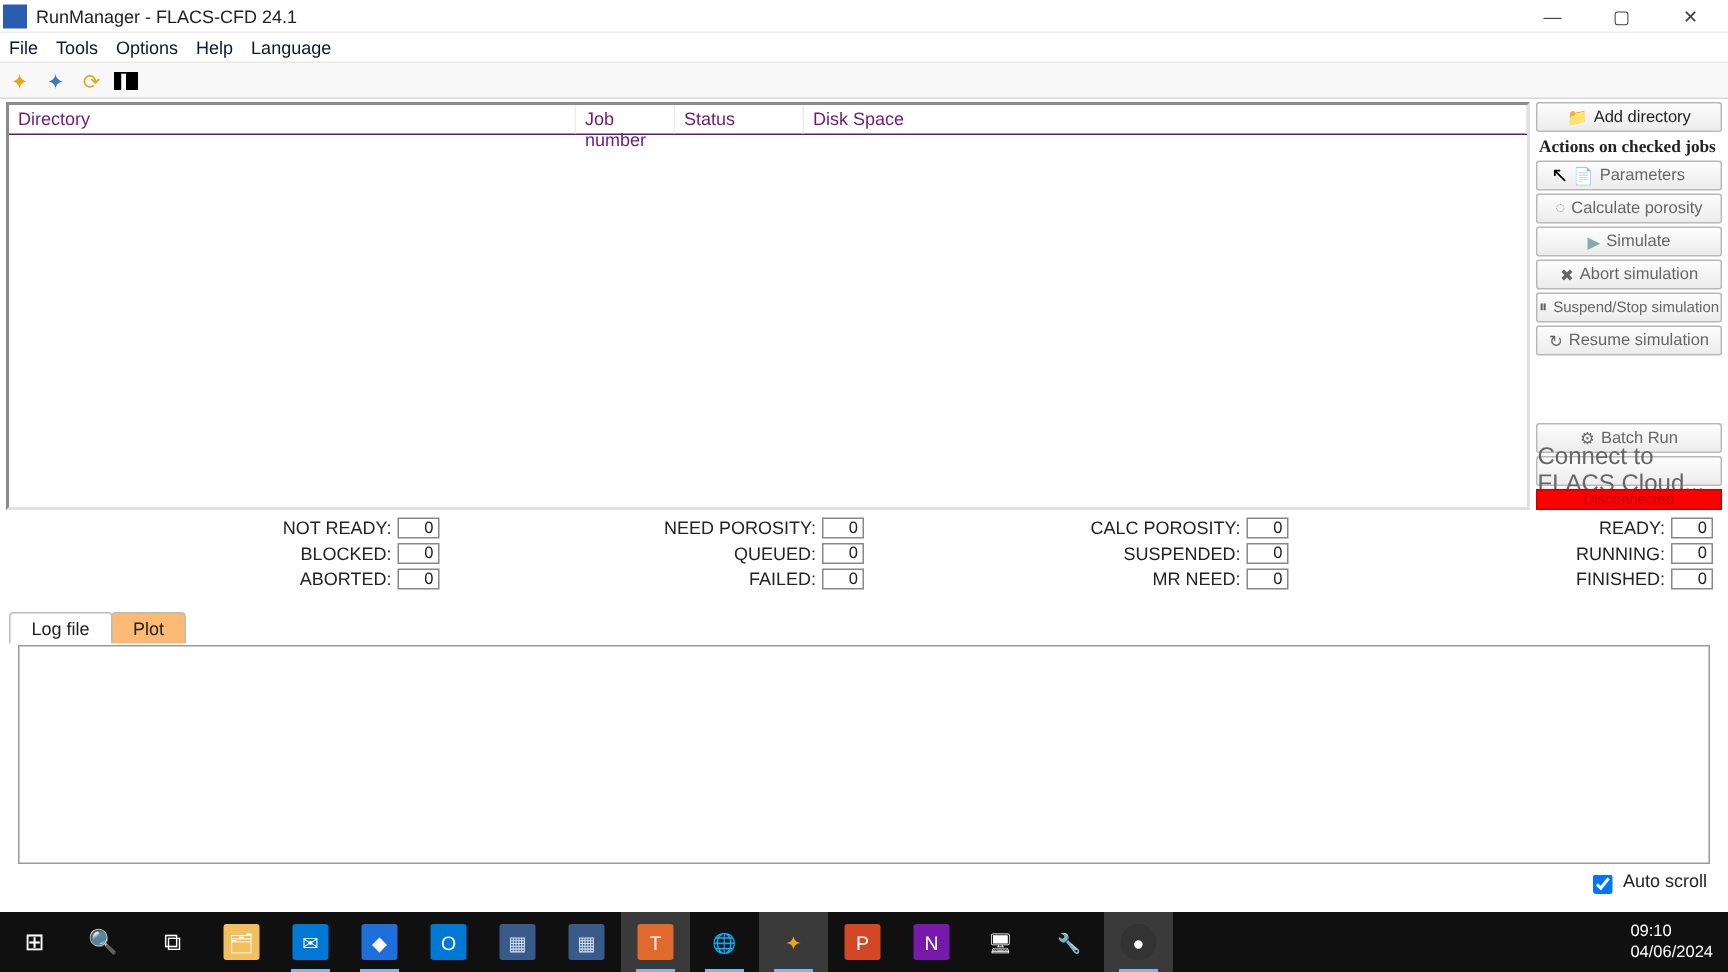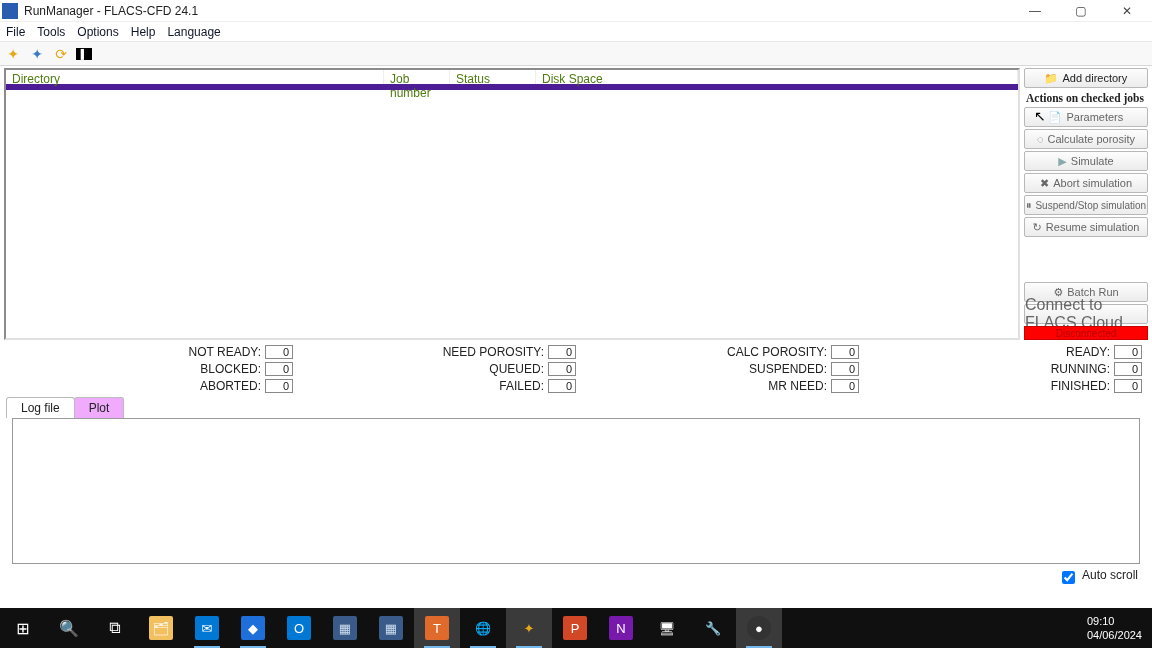--- a/index.html
+++ b/index.html
@@ -8,39 +8,39 @@
   .titlebar .app-icon { width:16px; height:16px; background:#2a5db0; margin-right:6px; display:inline-block;}
   .titlebar .title { flex:1; font-size:12px;}
   .titlebar .winbtns { display:flex; gap:0;}
   .winbtn { width:46px; height:22px; display:flex; align-items:center; justify-content:center; font-size:12px; color:#444;}
   .menubar { height:20px; display:flex; align-items:center; padding:0 6px; gap:12px; background:#fff; border-bottom:1px solid #e8e8e8;}
   .menubar span { font-size:12px; color:#0f172a;}
   .toolbar { height:24px; display:flex; align-items:center; padding:0 4px; gap:6px; background:#f8f8f8; border-bottom:1px solid #d8d8d8;}
   .tool-ic { width:18px; height:18px; display:inline-flex; align-items:center; justify-content:center; font-size:14px;}
   .main-row { display:flex; height:276px;}
   .grid-area { flex:1; border:2px inset #e0e0e0; margin:2px 2px 2px 4px; background:#fff; position:relative;}
-  .grid-head { height:20px; display:flex; border-bottom:6px solid #4c1d95; font-size:12px; color:#4d7c0f;}
+  .grid-head { height:20px; display:flex; border-bottom:1px solid #4c1d95; font-size:12px; color:#701a75;}
   .gh { padding:2px 6px; border-right:1px solid #eee;}
   .gh.dir { flex:0 0 378px;}
   .gh.job { flex:0 0 66px;}
   .gh.stat { flex:0 0 86px;}
   .gh.disk { flex:1;}
   .side-panel { width:130px; padding:2px 4px 2px 2px; display:flex; flex-direction:column; gap:2px;}
   .sbtn { height:20px; font-size:11px; background:linear-gradient(#fdfdfd,#ececec); border:1px solid #b8b8b8; border-radius:2px; display:flex; align-items:center; justify-content:center; gap:4px; color:#666;}
   .sbtn.enabled { color:#222;}
   .sbtn .ic { font-size:11px;}
   .section-label { font-weight:bold; font-size:11.5px; text-align:left; padding:2px 0 1px 2px;font-family:Liberation Serif, serif;}
   .spacer { flex:1;}
   .status-discon { height:14px; background:#ff0000; color:#b30000; font-size:10px; display:flex; align-items:center; justify-content:center; border:1px solid #c00;}
   .counters { height:54px; padding:2px 10px 2px 10px; display:grid; grid-template-columns: repeat(4, 1fr); gap:1px 0;}
   .counter-cell { display:flex; align-items:center; justify-content:flex-end; gap:4px; font-size:12px;}
   .counter-cell .lbl { text-align:right;}
   .counter-cell .valbox { width:28px; height:14px; border:1px solid #888; text-align:right; padding:0 3px; font-size:11px; background:#fff;}
-  .tabs-row { height:22px; display:flex; align-items:center; padding:0 6px;}
-  .tab { padding:3px 14px; font-size:12px; border:1px solid #bbb; border-bottom:none; background:#f0abfc; border-radius:3px 3px 0 0; margin-right:-1px;}
+  .tabs-row { height:22px; display:flex; align-items:flex-start; padding:0 6px;margin-top:12px;}
+  .tab { padding:3px 14px; font-size:12px; border:1px solid #bbb; border-bottom:none; background:#fdba74; border-radius:3px 3px 0 0; margin-right:-1px;}
   .tab.active { background:#fff; position:relative; z-index:2;}
   .log-area-wrap { padding:0 12px;}
   .log-area { height:146px; border:1px solid #999; background:#fff;}
   .autoscroll-row { display:flex; justify-content:flex-end; padding:4px 14px 0 0; gap:4px; font-size:12px;}
   .taskbar { position:absolute; bottom:0; left:0; right:0; height:40px; background:#101010; display:flex; align-items:center; color:#fff;}
   .tb-left { display:flex; align-items:center; gap:0; height:100%;}
   .tb-item { width:46px; height:40px; display:flex; align-items:center; justify-content:center; font-size:16px; position:relative;}
   .tb-item.active { background:#3a3a3a;}
   .tb-item .und { position:absolute; bottom:0; left:10px; right:10px; height:2px; background:#76b9ed;}
   .square { width:24px; height:24px; display:flex; align-items:center; justify-content:center; border-radius:2px; font-size:13px;}

